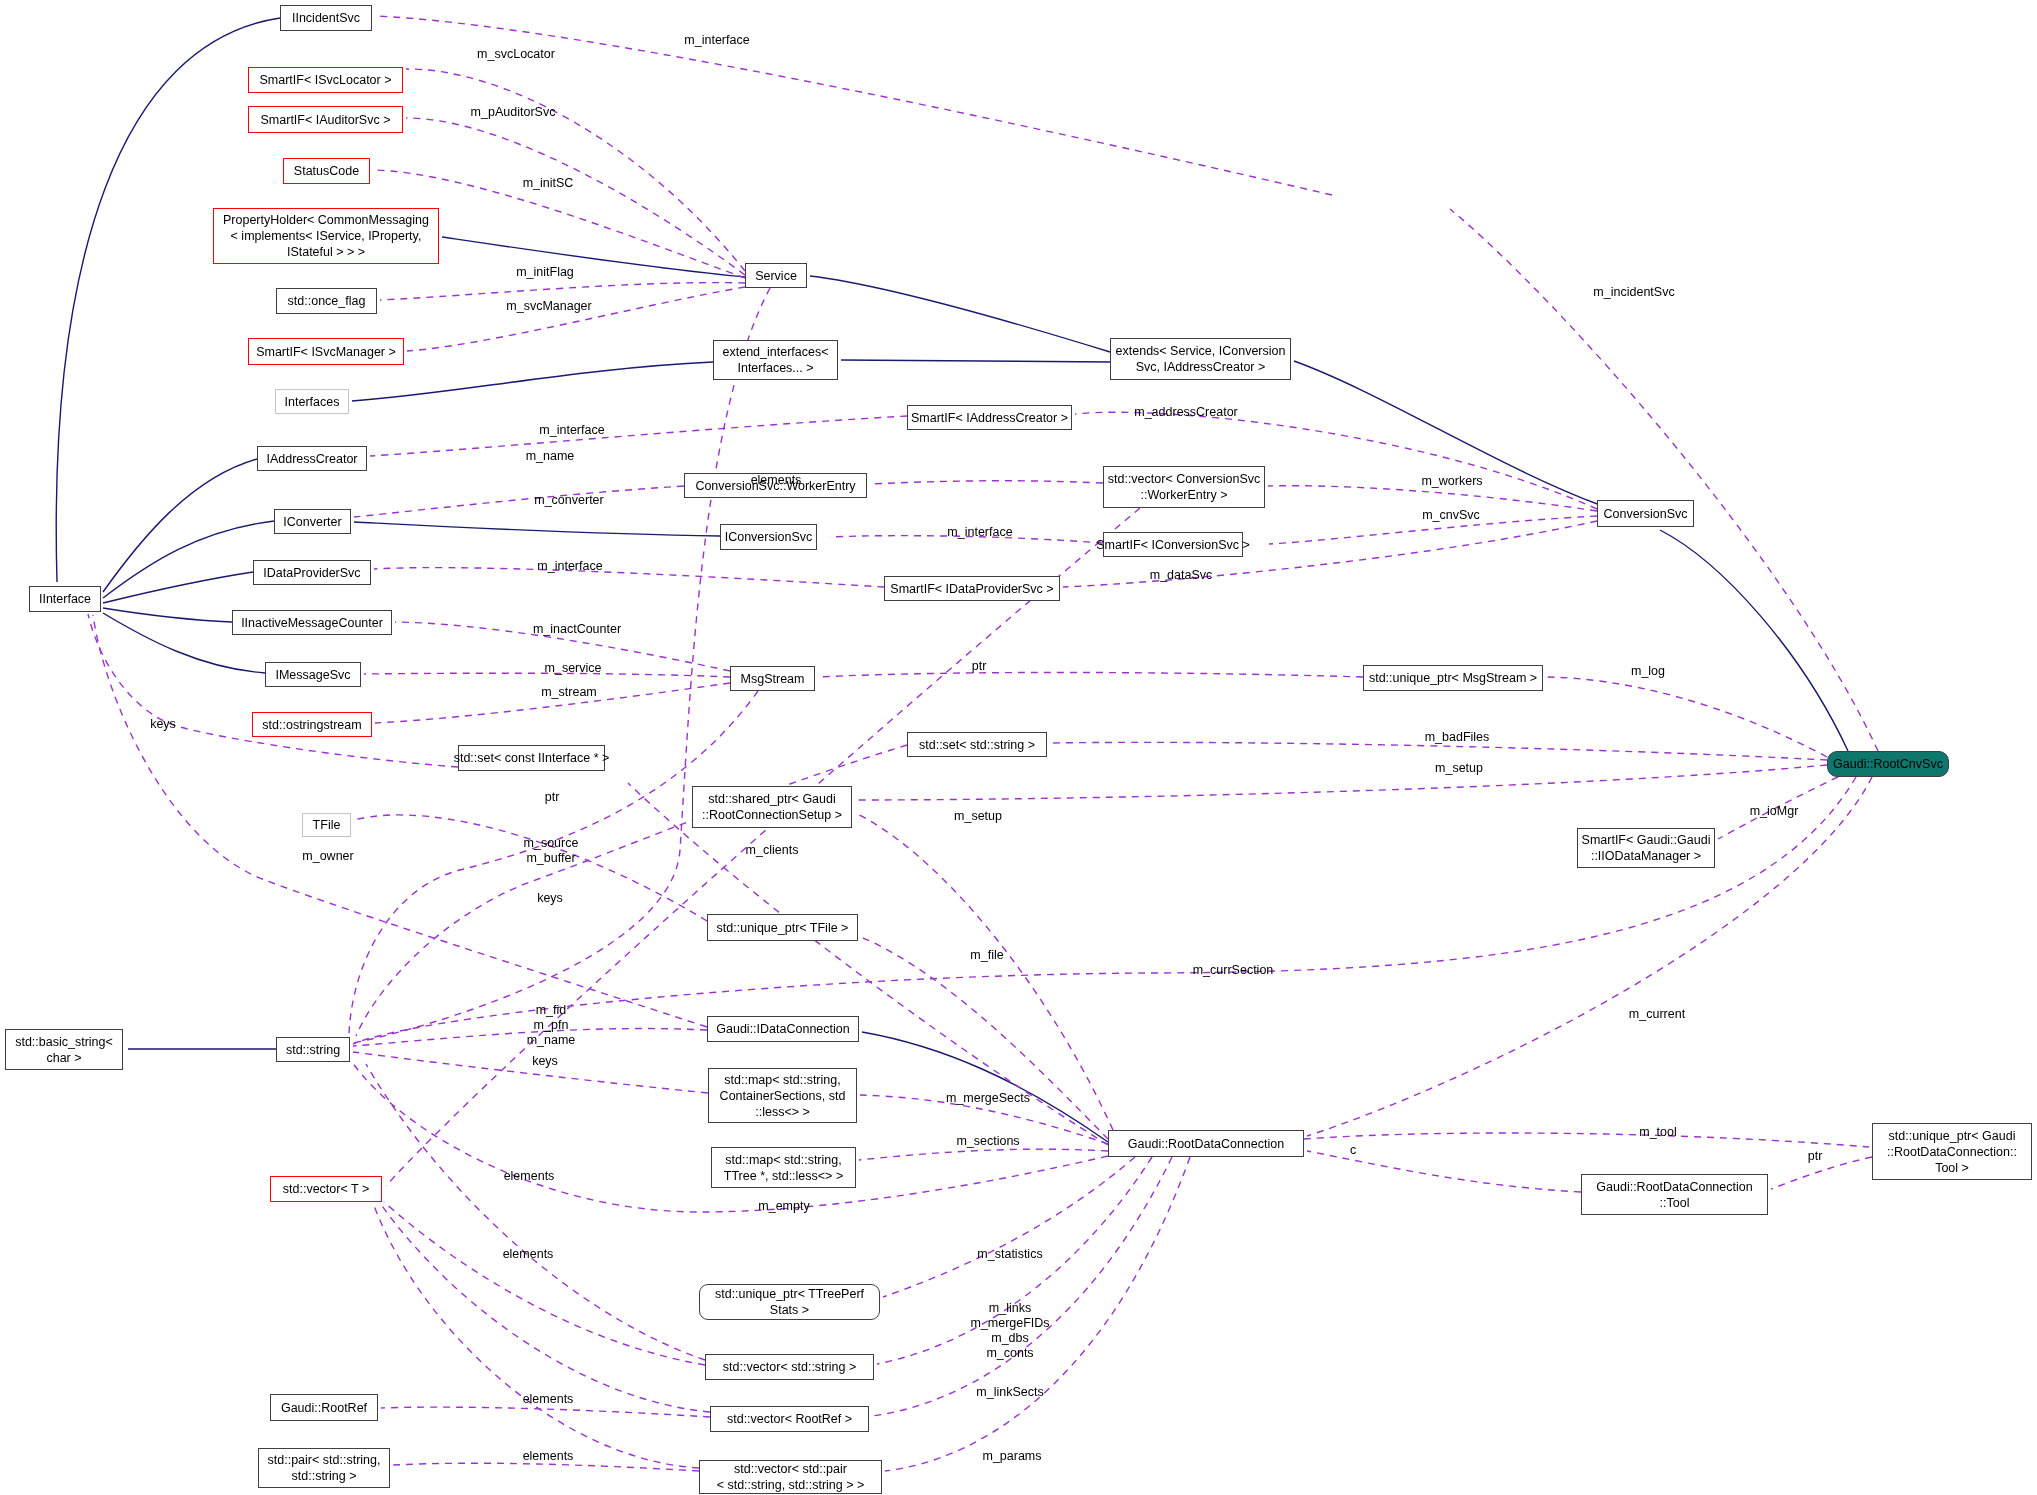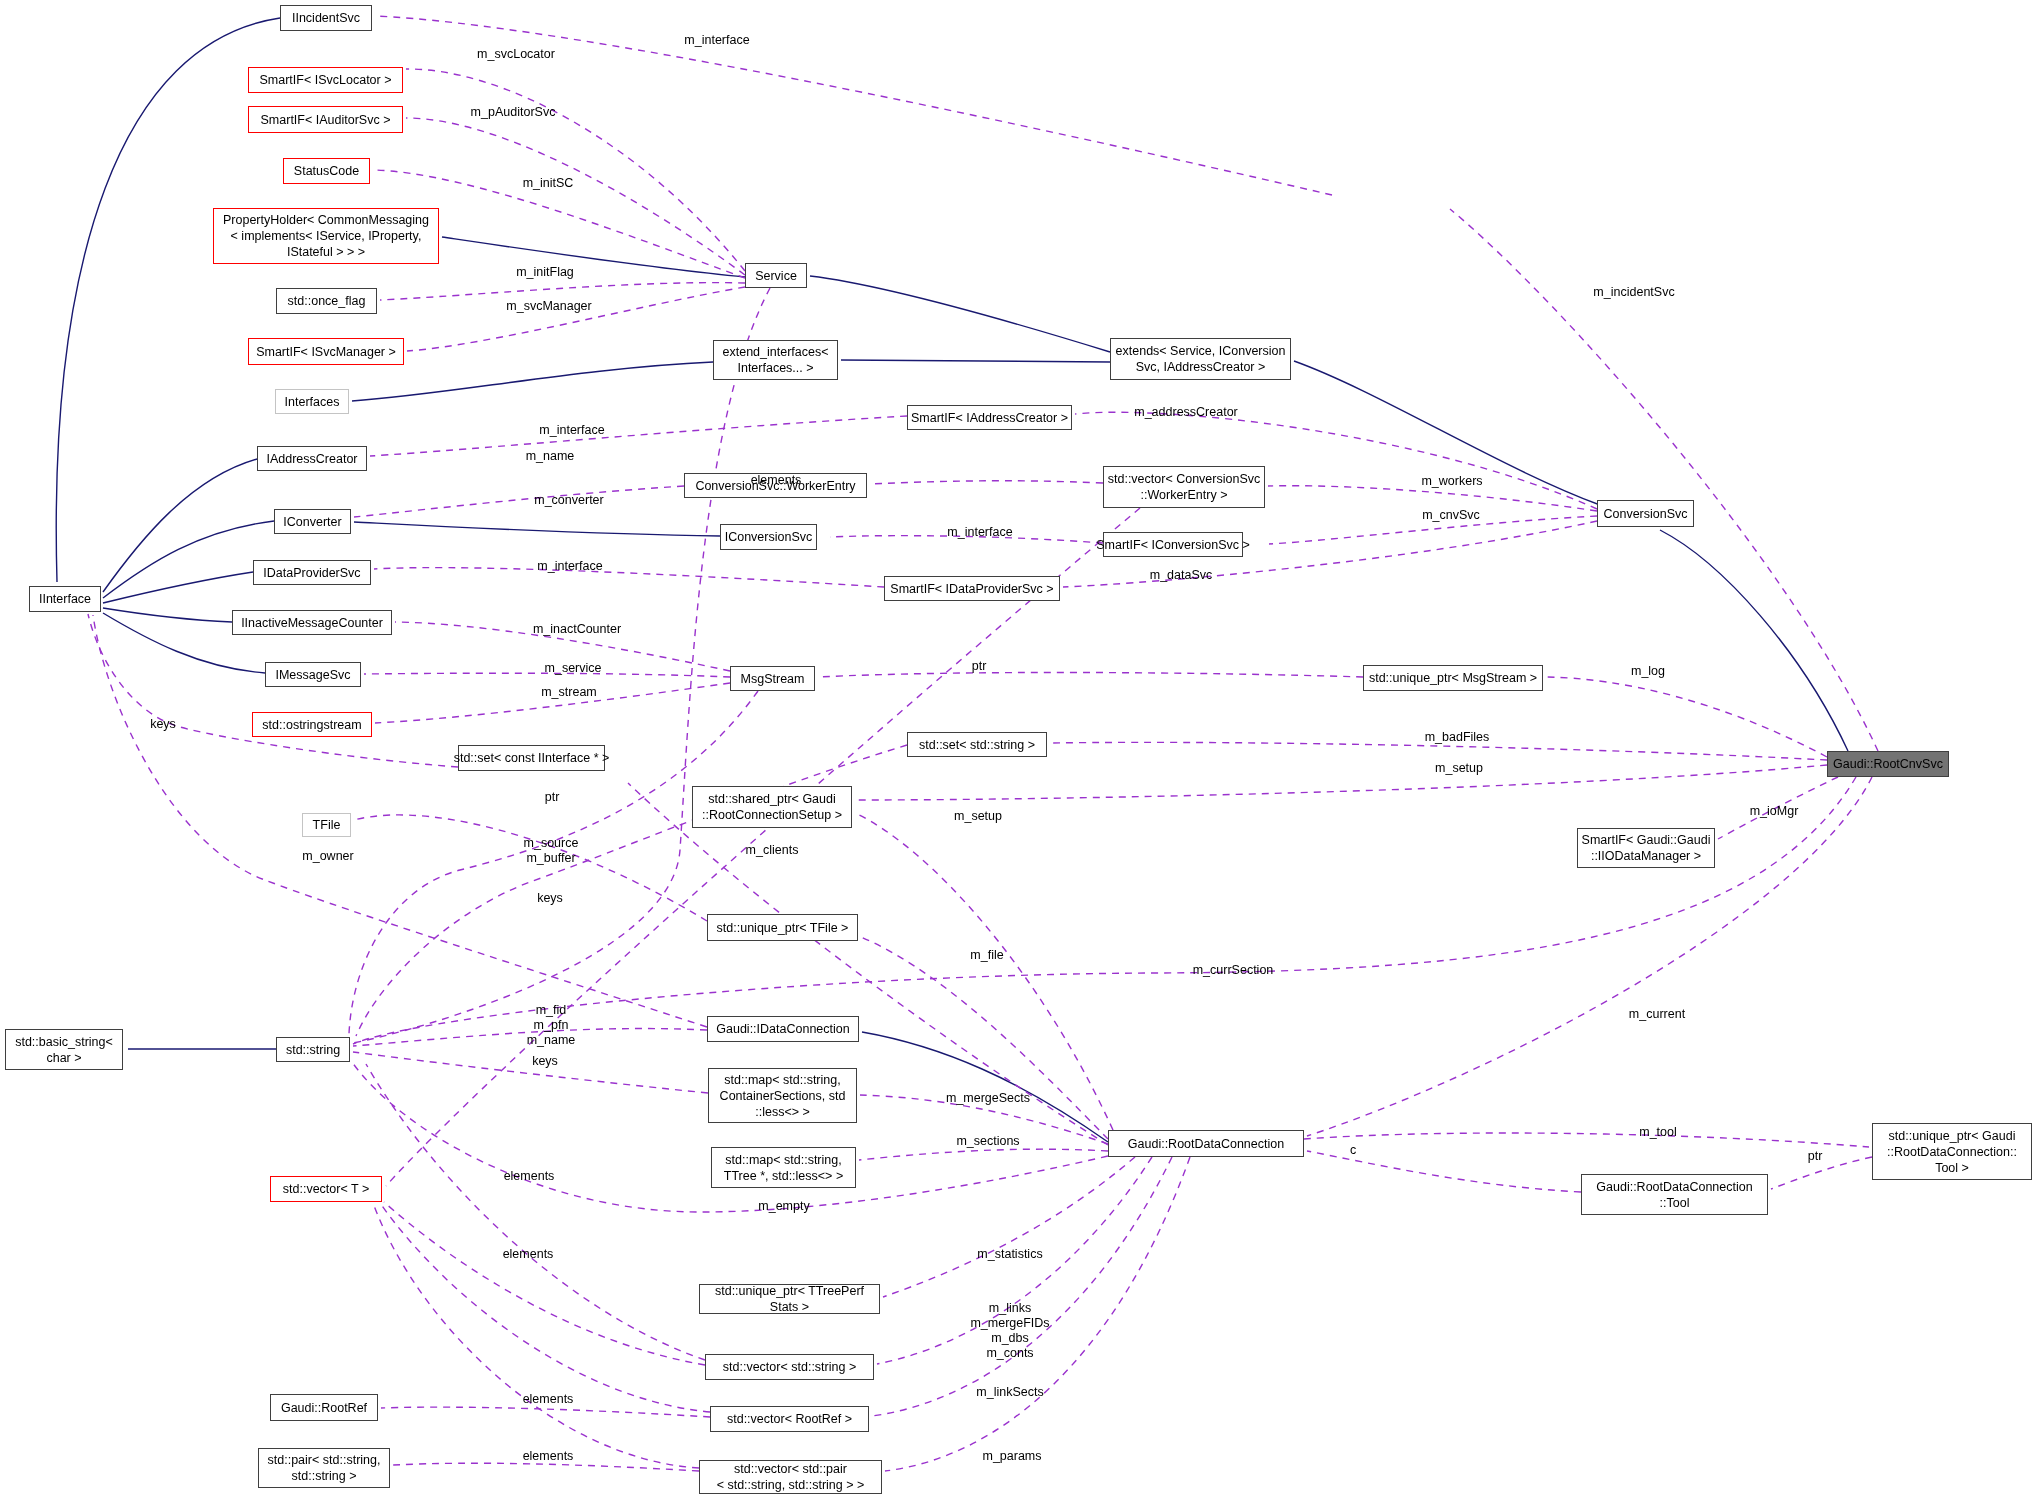--- a/index.html
+++ b/index.html
@@ -7,21 +7,21 @@
   #canvas{position:absolute;left:0;top:0;width:2037px;height:1495px;background:#ffffff;overflow:hidden;}
   #edges{position:absolute;left:0;top:0;}
   #edges path{fill:none;stroke-width:1.4px;}
   #edges path.inh{stroke:#191970;}
   #edges path.use{stroke:#9a32cd;stroke-dasharray:7,6;}
   .node{position:absolute;background:#ffffff;border:1.6px solid #3f3f3f;display:flex;flex-direction:column;
         justify-content:center;align-items:center;font-size:12.5px;line-height:16px;color:#000;
         box-sizing:border-box;text-align:center;white-space:nowrap;cursor:pointer;}
   .node.red{border-color:#fe0000;}
   .node.gray{border-color:#c4c4c4;}
-  .node.main{background:#737373;}
+  .node.main{background:#0f766e;border-radius:10px;}
   .elabel{position:absolute;transform:translate(-50%,-50%);font-size:12.5px;line-height:15px;color:#000;
           text-align:center;white-space:nowrap;pointer-events:none;}
 </style>
 </head>
 <body>
 
 <div id="canvas">
   <svg id="edges" width="2037" height="1495" viewBox="0 0 2037 1495">
     <defs>
       <marker id="ab" viewBox="0 0 10 10" refX="8.5" refY="5" markerWidth="9" markerHeight="9" orient="auto">
@@ -225,21 +225,21 @@
       </div>
       <div class="node normal" style="left: 1872px; top: 1123px; width: 160px; height: 57px;">
         <div>std::unique_ptr&lt; Gaudi</div>
         <div>::RootDataConnection::</div>
         <div>Tool &gt;</div>
       </div>
       <div class="node normal" style="left: 1581px; top: 1174px; width: 187px; height: 41px;">
         <div>Gaudi::RootDataConnection</div>
         <div>::Tool</div>
       </div>
-      <div class="node normal" style="left: 699px; top: 1284px; width: 181px; height: 30px;">
+      <div class="node normal" style="left: 699px; top: 1284px; width: 181px; height: 36px; border-radius: 9px;">
         <div>std::unique_ptr&lt; TTreePerf</div>
         <div>Stats &gt;</div>
       </div>
       <div class="node normal" style="left: 705px; top: 1354px; width: 169px; height: 26px;">
         <div>std::vector&lt; std::string &gt;</div>
       </div>
       <div class="node normal" style="left: 710px; top: 1406px; width: 159px; height: 26px;">
         <div>std::vector&lt; RootRef &gt;</div>
       </div>
       <div class="node normal" style="left: 699px; top: 1460px; width: 183px; height: 34px;">

